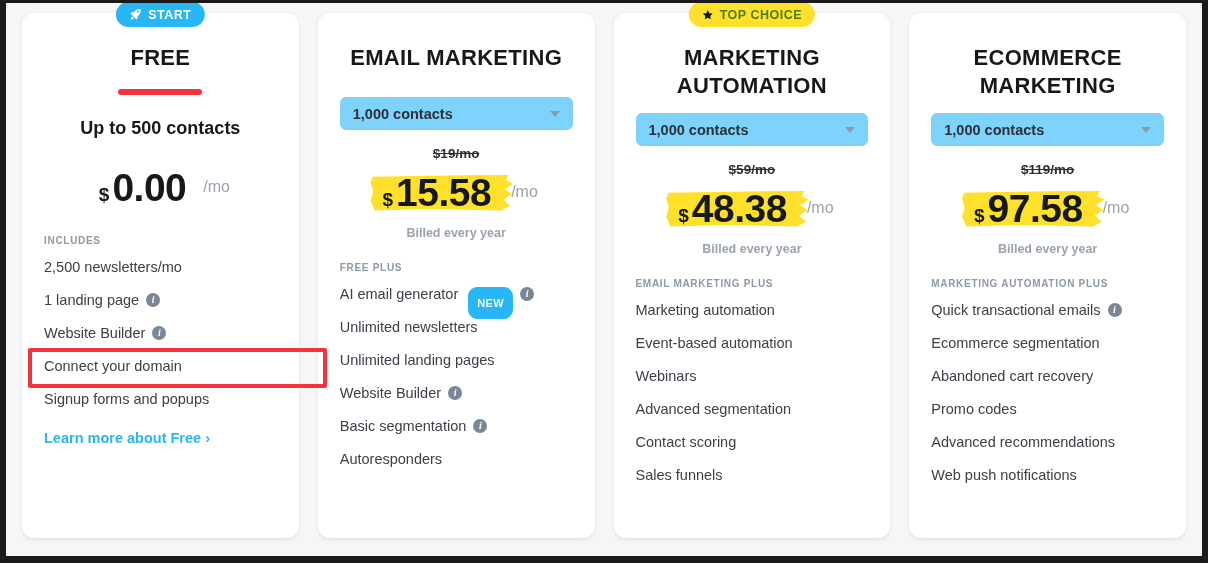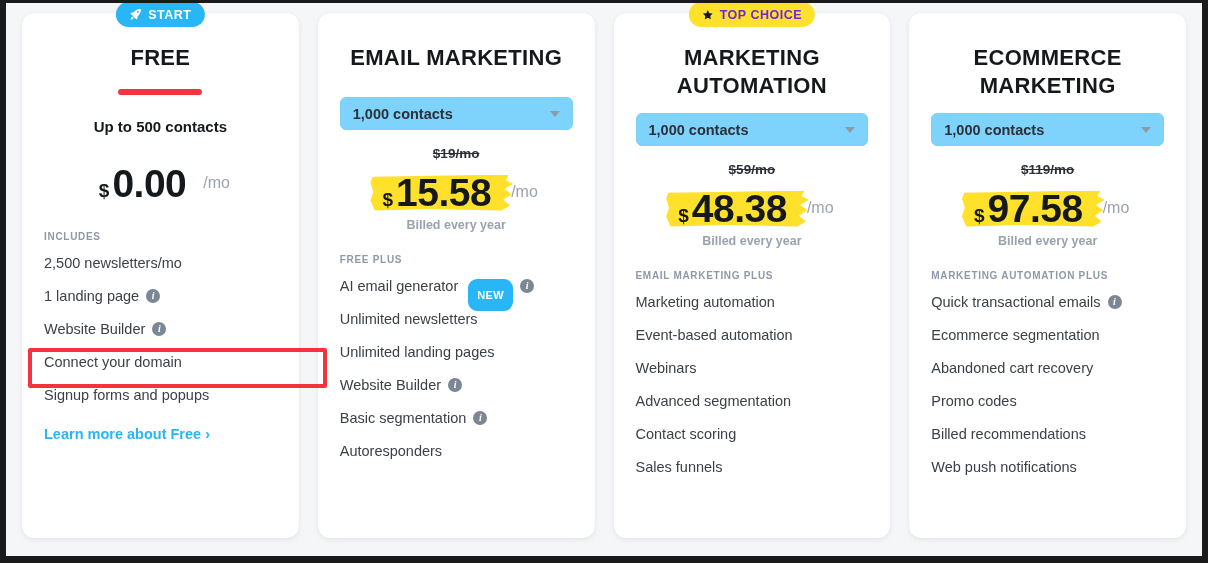--- a/index.html
+++ b/index.html
@@ -65,21 +65,21 @@
     letter-spacing: 0.5px;
     white-space: nowrap;
   }
   .badge-start {
     background: #29b6f6;
     color: #ffffff;
     align-items: center;
   }
   .badge-top {
     background: #ffe02b;
-    color: #6d28d9;
+    color: #4d7c0f;
   }
   .badge svg { display: block; }
 
   
   .card-title {
     text-align: center;
     font-size: 22px;
     font-weight: 700;
     color: #16191c;
     letter-spacing: 0.3px;
@@ -92,21 +92,21 @@
     width: 84px;
     height: 6px;
     border-radius: 3px;
     background: #f5333f;
     margin: 6px auto 0 auto;
   }
 
   
   .contacts-static {
     text-align: center;
-    font-size: 15px;
+    font-size: 18px;
     font-weight: 700;
     color: #16191c;
     margin-top: 23px;
   }
 
   
   .select-box {
     position: relative;
     margin-top: 14px;
     height: 33px;
@@ -196,20 +196,21 @@
     margin-left: 10px;
     font-weight: 400;
   }
   .price-per.tight { margin-left: 7px; }
 
   .billed-note {
     text-align: center;
     font-size: 12.5px;
     font-weight: 700;
     color: #9aa3ad;
+    margin-top: 8px;
   }
 
   
   .features {
     margin-top: 22px;
   }
   .features-heading {
     font-size: 10px;
     font-weight: 700;
     letter-spacing: 0.7px;
@@ -429,21 +430,21 @@
           <div class="feature">
             <span class="feature-text">Ecommerce segmentation</span>
           </div>
           <div class="feature">
             <span class="feature-text">Abandoned cart recovery</span>
           </div>
           <div class="feature">
             <span class="feature-text">Promo codes</span>
           </div>
           <div class="feature">
-            <span class="feature-text">Billed recommendations</span>
+            <span class="feature-text">Advanced recommendations</span>
           </div>
           <div class="feature">
             <span class="feature-text">Web push notifications</span>
           </div>
         </div>
       </div>
     </div>
 <div class="annot-box" style="left: 22px; top: 345px; width: 298.75px; height: 40px;"></div>
   </div>
 

